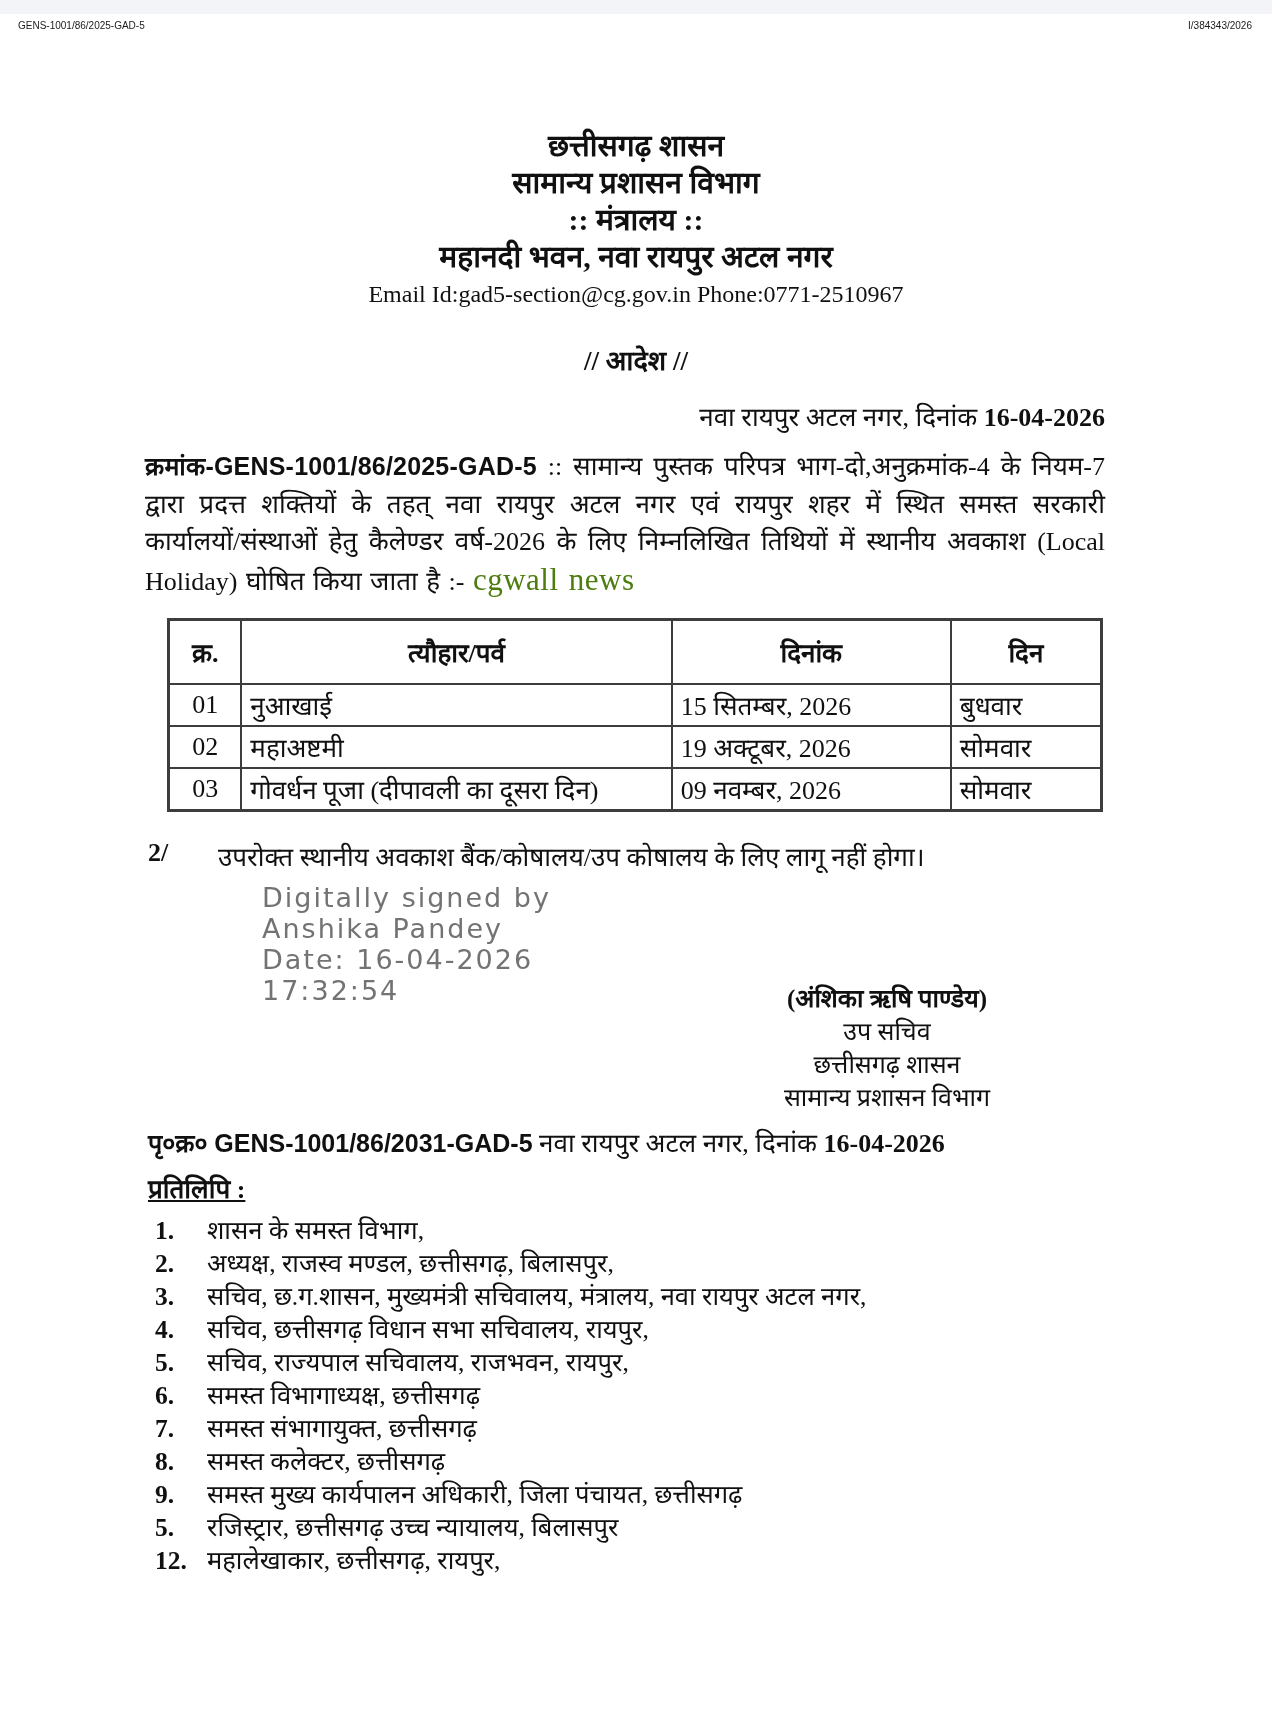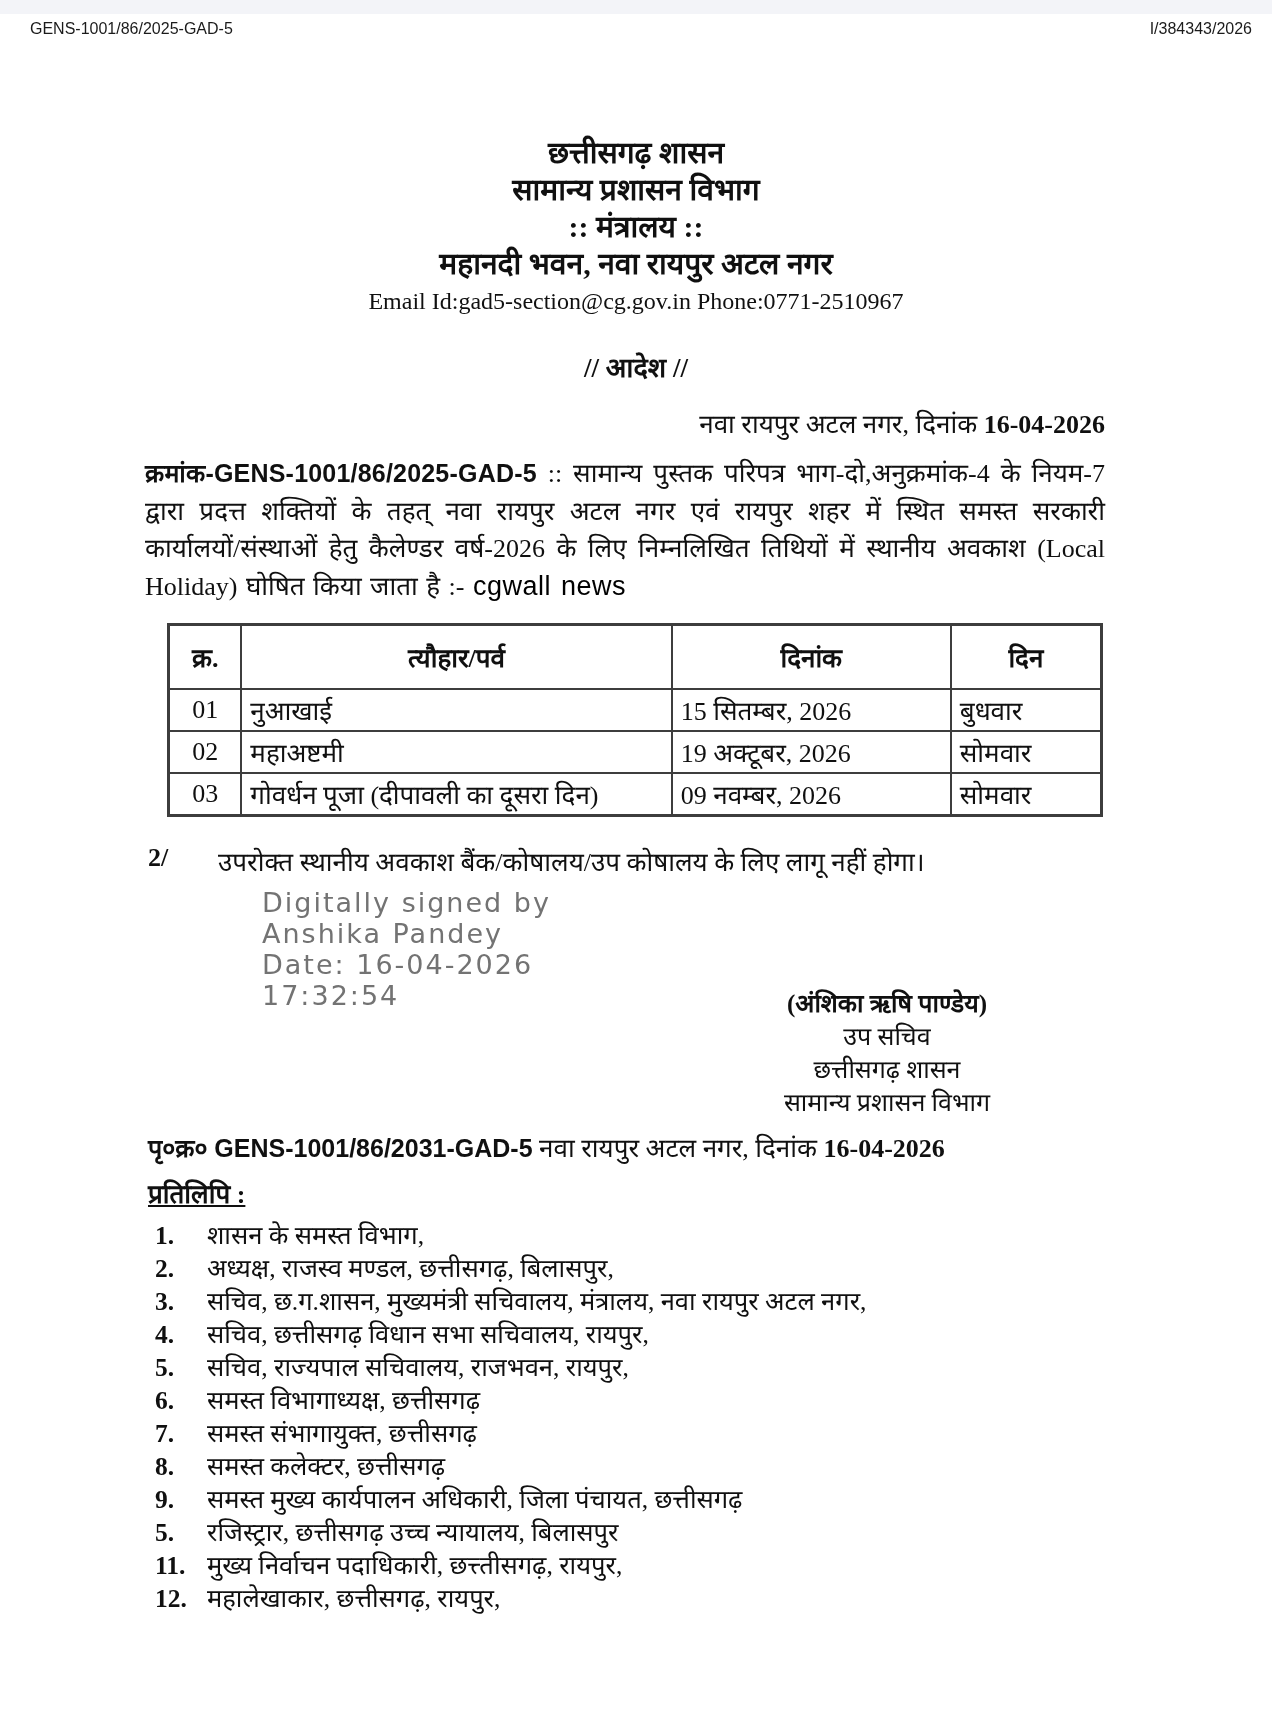--- a/index.html
+++ b/index.html
@@ -5,34 +5,34 @@
   html,body { margin:0; padding:0; background:#ffffff; }
   .page {
     position:relative; width:1272px; height:1726px; margin:0 auto;
     background:#ffffff; overflow:hidden; color:#101010;
     font-family:"Liberation Serif", serif;
   }
   .topband { position:absolute; top:0; left:0; width:100%; height:14px; background:#f3f4f8; }
   .page-header {
     display:flex; justify-content:space-between; align-items:flex-start;
     padding:20px 20px 0 18px;
-    font-family:"Liberation Sans", sans-serif; font-size:16px; color:#1b1b1b;margin-left:12px;
+    font-family:"Liberation Sans", sans-serif; font-size:10px; color:#1b1b1b;
   }
   .letterhead { margin-top:96px; text-align:center; }
   .letterhead .lh-line { font-size:30px; font-weight:bold; line-height:37px; }
   .letterhead .contact { font-size:24px; line-height:30px; margin-top:4px; font-weight:normal; }
   .order-title { text-align:center; font-size:27px; font-weight:bold; margin-top:32px; }
   .place-date { text-align:right; margin:20px 167px 0 145px; font-size:26px; }
   .place-date .bold-date { font-weight:bold; }
   .main-para {
     margin:14px 167px 0 145px; font-size:26px; line-height:37.5px;
     text-align:justify; word-spacing:2px;
   }
   .ref-bold { font-family:"Liberation Sans", sans-serif; font-weight:bold; font-size:25px; letter-spacing:0.2px; }
-  .watermark { font-family:Liberation Sans, sans-serif; font-size:27px; color:#000000; letter-spacing:0.5px; }
+  .watermark { font-family:Liberation Serif, serif; font-size:31px; color:#4d7c0f; letter-spacing:0.5px; }
   table.holiday-table {
     margin:18px 0 0 167px; width:936px; border-collapse:collapse;
     font-size:26px; border:3px solid #3d3d3d;
   }
   .holiday-table th, .holiday-table td { border:2px solid #3d3d3d; }
   .holiday-table th { font-weight:bold; padding:13px 6px; text-align:center; }
   .holiday-table td { padding:2px 8px; height:36px; }
   .holiday-table td.c-sno { text-align:center; }
   .holiday-table td.c-fest, .holiday-table td.c-date, .holiday-table td.c-day { text-align:left; }
   .clause2 { margin:26px 167px 0 148px; font-size:26px; display:flex; }
@@ -188,21 +188,17 @@
       </div>
     <div class="copy-item">
         <span class="copy-no">9.</span>
         <span>समस्त मुख्य कार्यपालन अधिकारी, जिला पंचायत, छत्तीसगढ़</span>
       </div>
     <div class="copy-item">
         <span class="copy-no">5.</span>
         <span>रजिस्ट्रार, छत्तीसगढ़ उच्च न्यायालय, बिलासपुर</span>
       </div>
     <div class="copy-item">
-        <span class="copy-no">11.</span>
-        <span>मुख्य निर्वाचन पदाधिकारी, छत्त्तीसगढ़, रायपुर,</span>
-      </div>
-    <div class="copy-item">
         <span class="copy-no">12.</span>
         <span>महालेखाकार, छत्तीसगढ़, रायपुर,</span>
       </div>
   </div>
 </div>
 
 </body></html>

